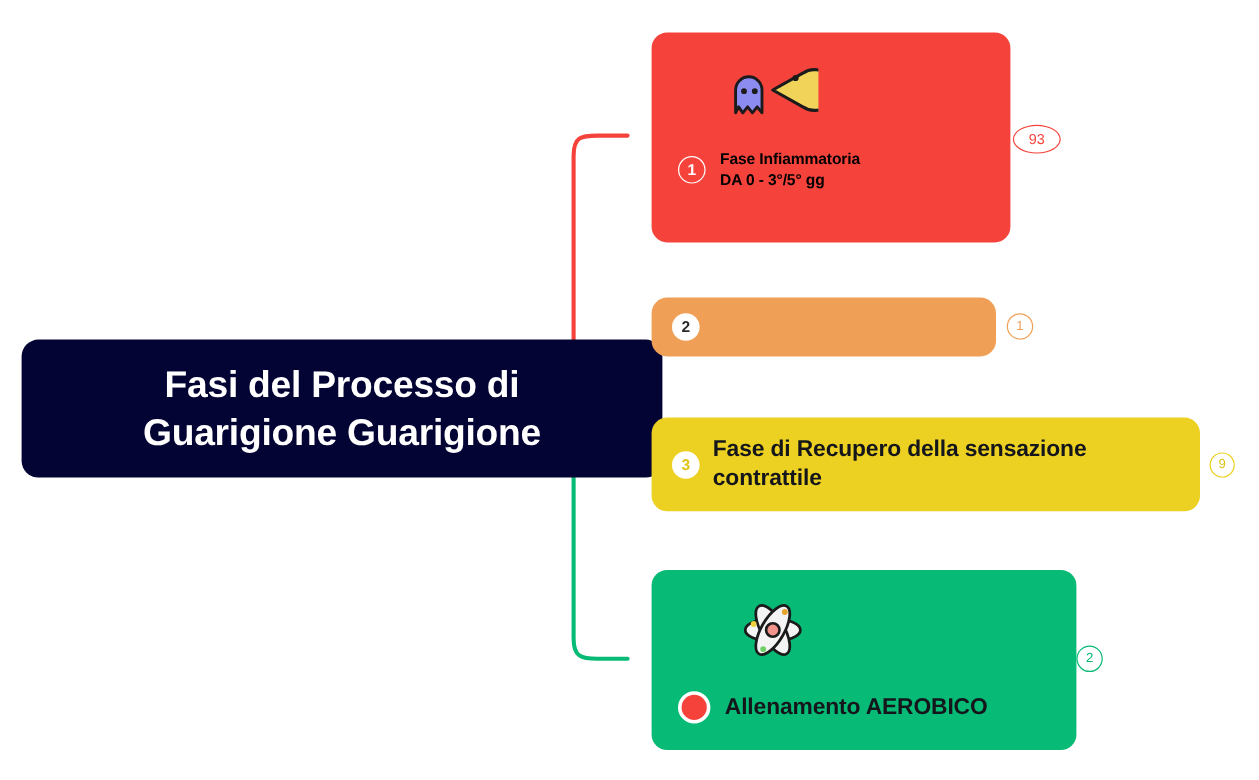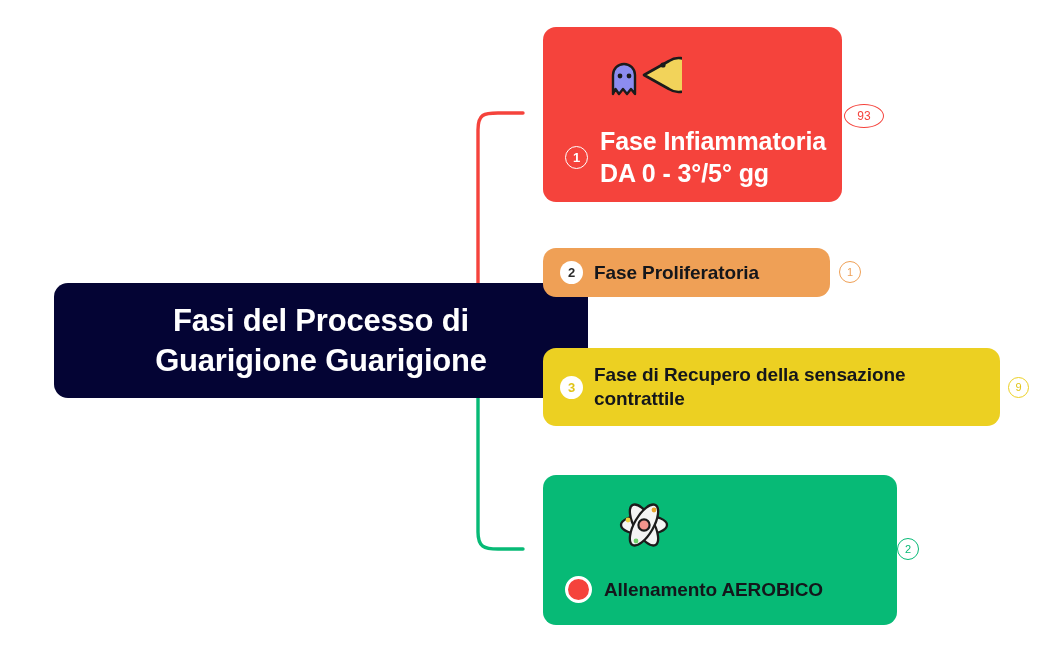--- a/index.html
+++ b/index.html
@@ -31,21 +31,20 @@
     left: 18px;
     top: 283px;
     width: 534px;
     height: 115px;
     background: #040434;
     border-radius: 14px;
     display: flex;
     align-items: center;
     justify-content: center;
     padding: 0 22px;
-    margin-left: 36px;
   }
   #root-node .root-title {
     color: #ffffff;
     font-size: 31px;
     font-weight: bold;
     line-height: 1.26;
     text-align: center;
     letter-spacing: -0.2px;
   }
 
@@ -71,22 +70,22 @@
   #card-1 .label-row {
     position: absolute;
     left: 22px;
     top: 98px;
     right: 14px;
     display: flex;
     align-items: center;
     gap: 12px;
   }
   #card-1 .card-text {
-    color: #ffffff;
-    font-size: 25px;
+    color: #000000;
+    font-size: 13px;
     font-weight: bold;
     line-height: 1.28;
     letter-spacing: -0.1px;
   }
 
   
   #card-2 {
     left: 543px;
     top: 248px;
     width: 287px;
@@ -274,21 +273,20 @@
       <span class="card-text">
         <span>Fase Infiammatoria</span><br>
         <span>DA 0 - 3°/5° gg</span>
       </span>
     </div>
   </div>
   <div id="count-1" class="count-badge">93</div>
 
   <div id="card-2" class="card">
     <span class="idx-badge idx-fill-white-orange">2</span>
-    <span class="card-text">Fase Proliferatoria</span>
   </div>
   <div id="count-2" class="count-badge">1</div>
 
   <div id="card-3" class="card">
     <span class="idx-badge idx-fill-white-yellow">3</span>
     <span class="card-text">
       <span>Fase di Recupero della sensazione</span><br>
       <span>contrattile</span>
     </span>
   </div>

